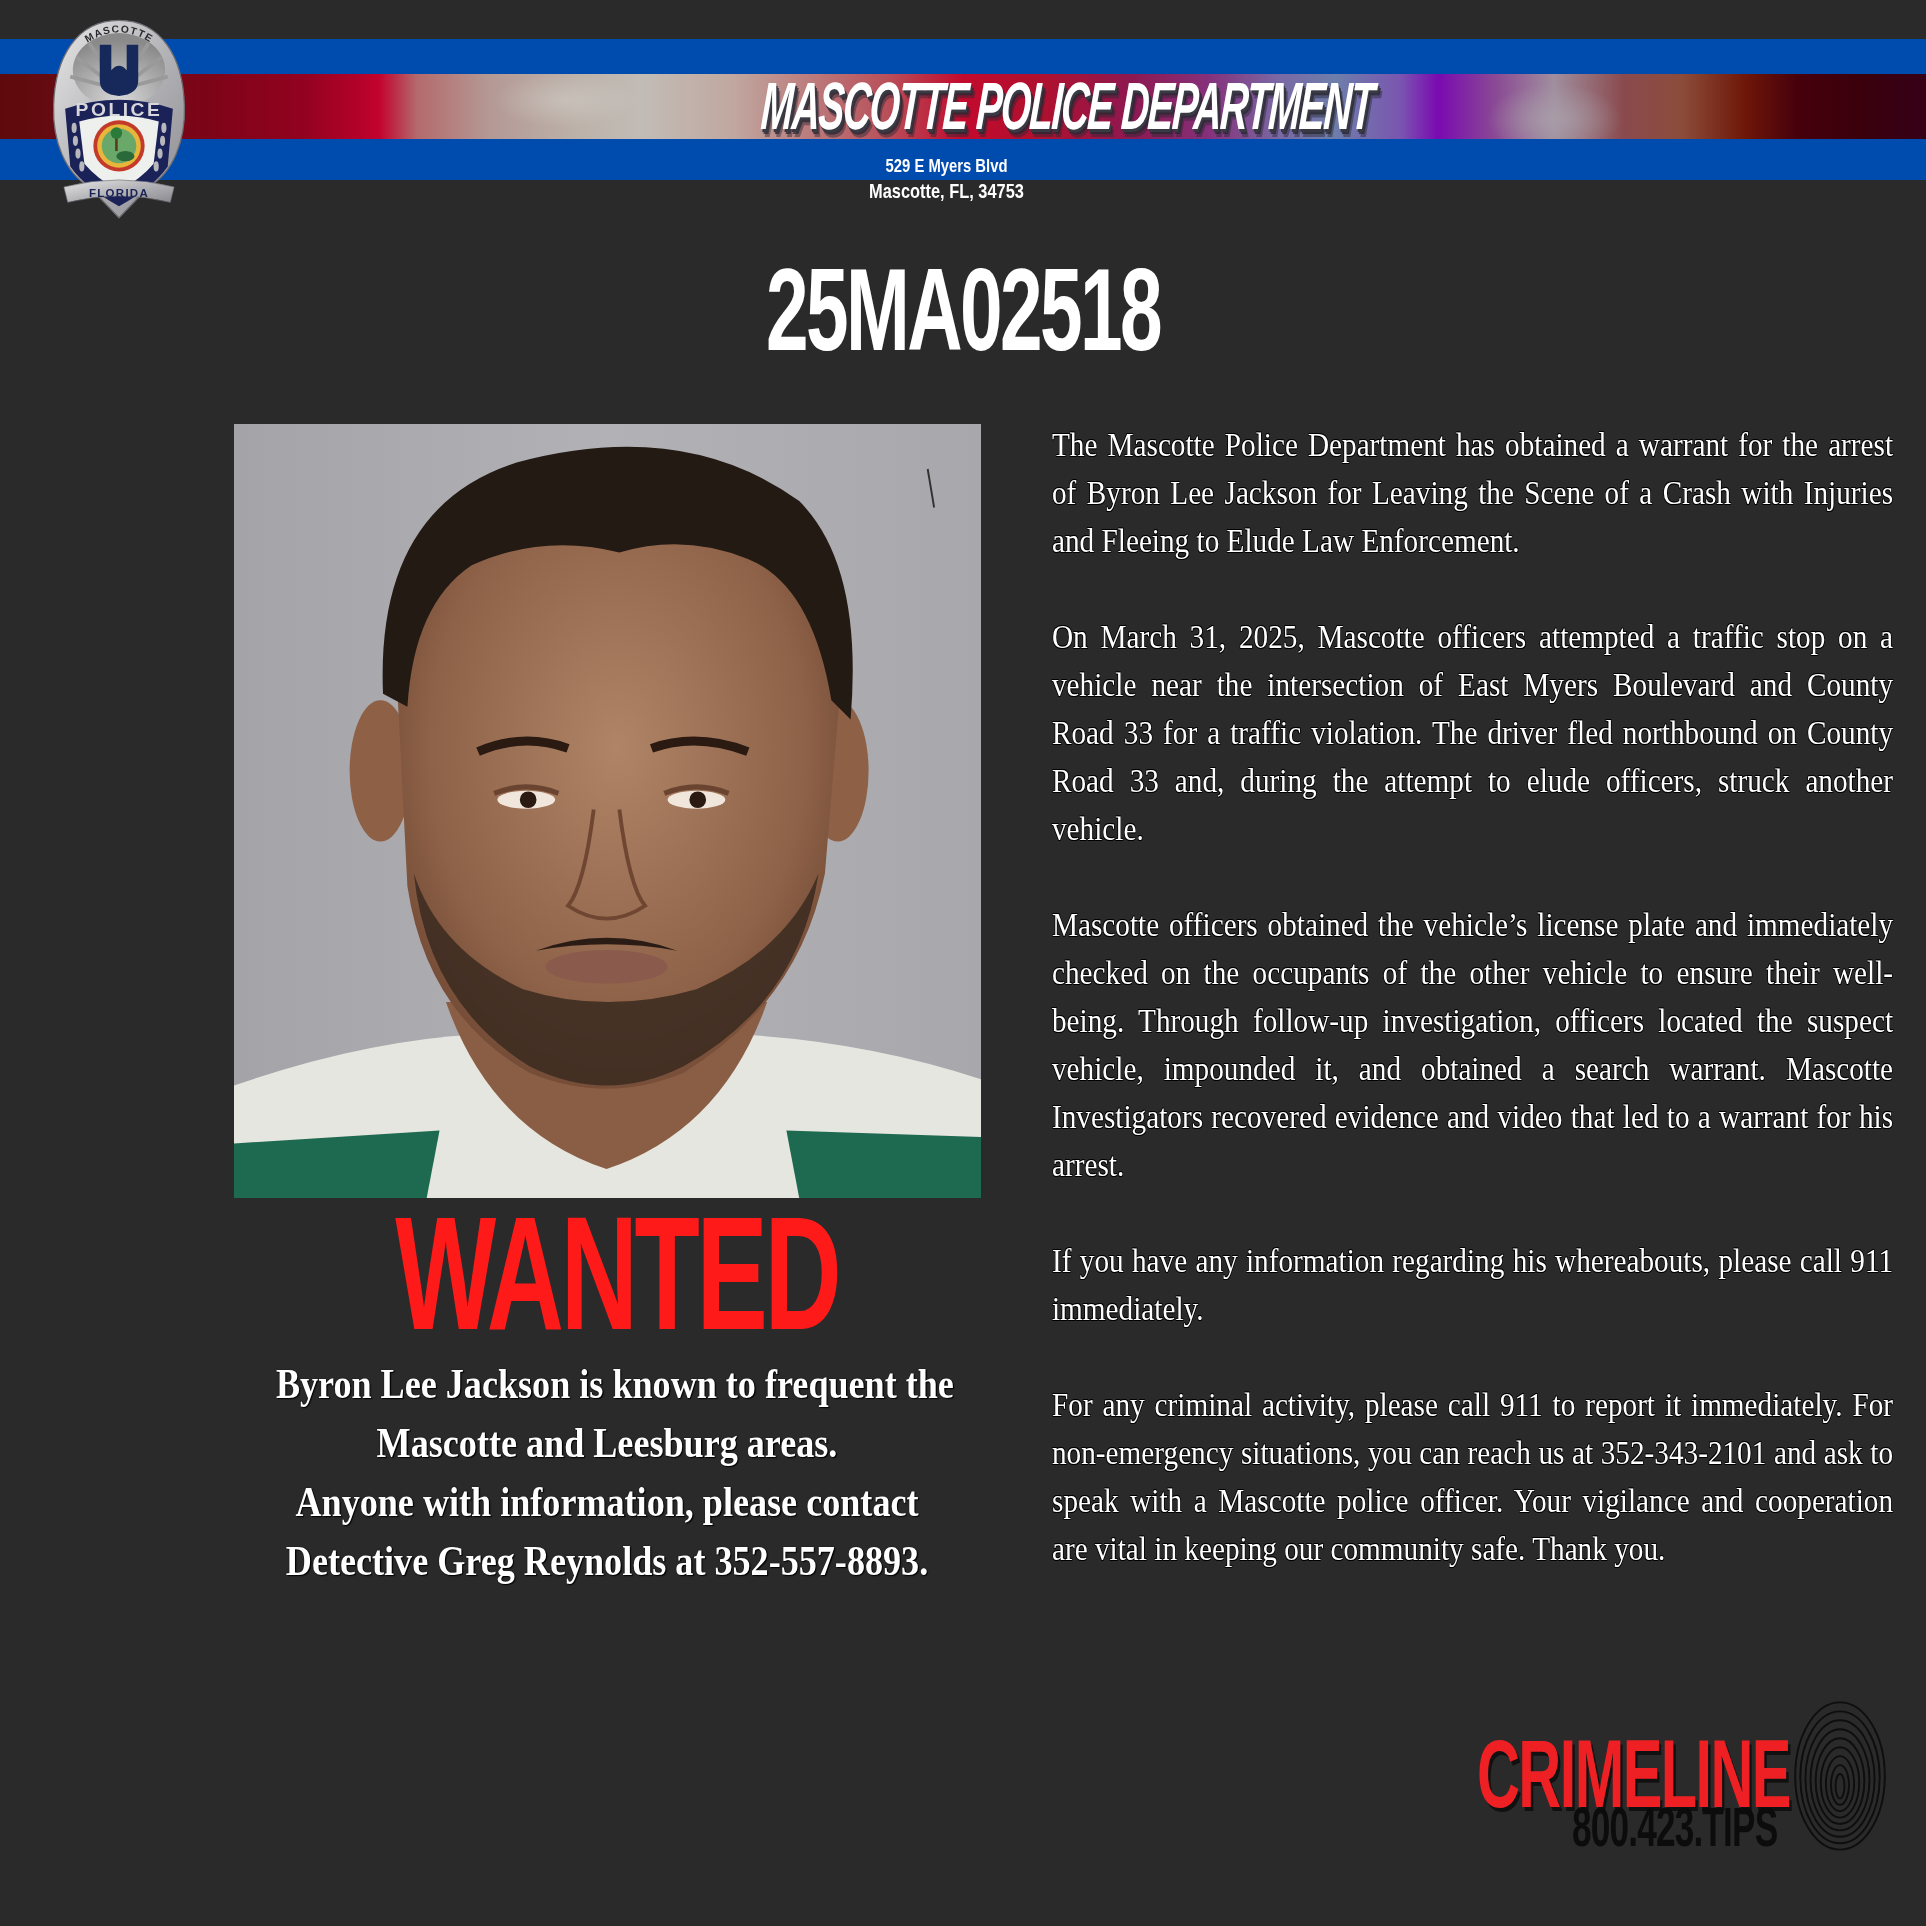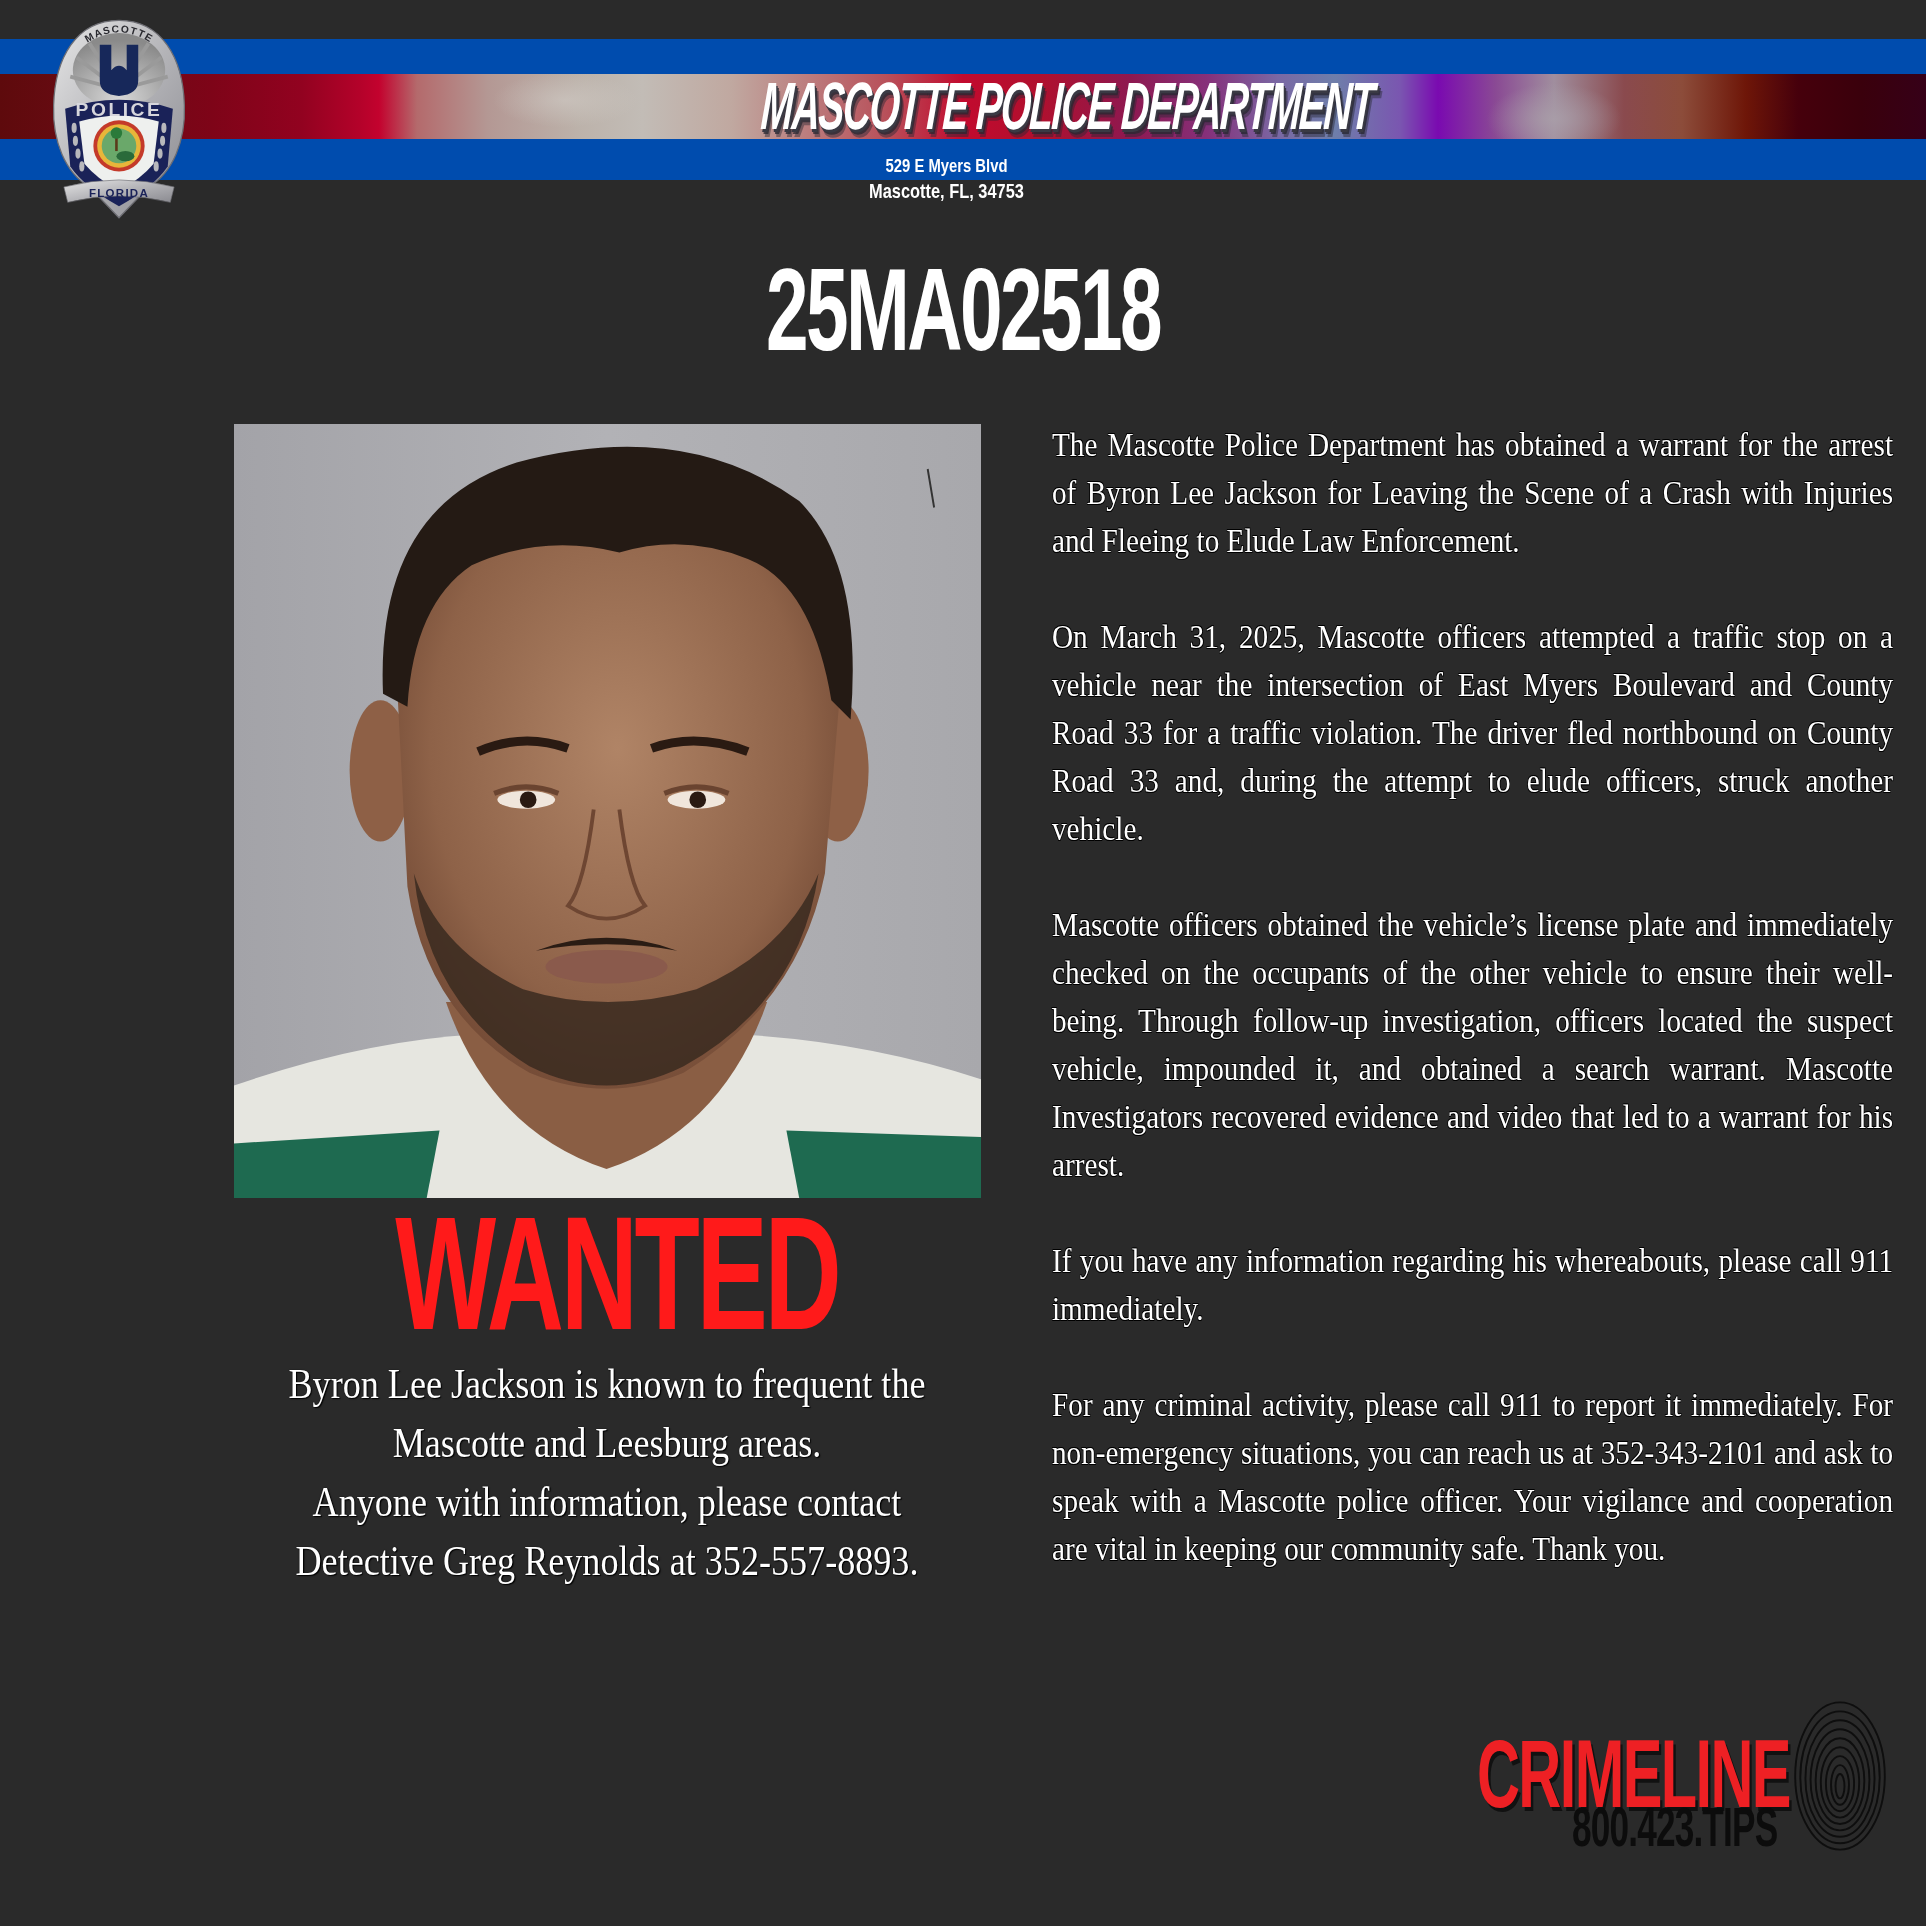--- a/index.html
+++ b/index.html
@@ -68,20 +68,21 @@
     font-size:162px; line-height:141px; color:#ff1a1a; letter-spacing:-5.1px;
     transform:scaleX(0.66); transform-origin:50% 50%;
     white-space:nowrap;
   }
 
   
   #caption {
     left:222px; top:1355px; width:770px; text-align:center;
     font-size:42px; line-height:59px; color:#fff;
     text-shadow: 1.3px 1.3px 1.3px #000, 0 0 1.3px #000;
+    font-weight: bold;
   }
   #caption div { white-space:nowrap; transform:scaleX(0.86); transform-origin:50% 50%; }
 
   
   #body-text {
     left:1052px; top:421px; width:978px;
     transform:scaleX(0.86); transform-origin:0 0;
     font-size:34px; line-height:48px; color:#fff;
     text-shadow: 0.6px 0.6px 0.6px #000, -0.6px -0.6px 0.6px #000, 0.6px -0.6px 0.6px #000, -0.6px 0.6px 0.6px #000;
   }

